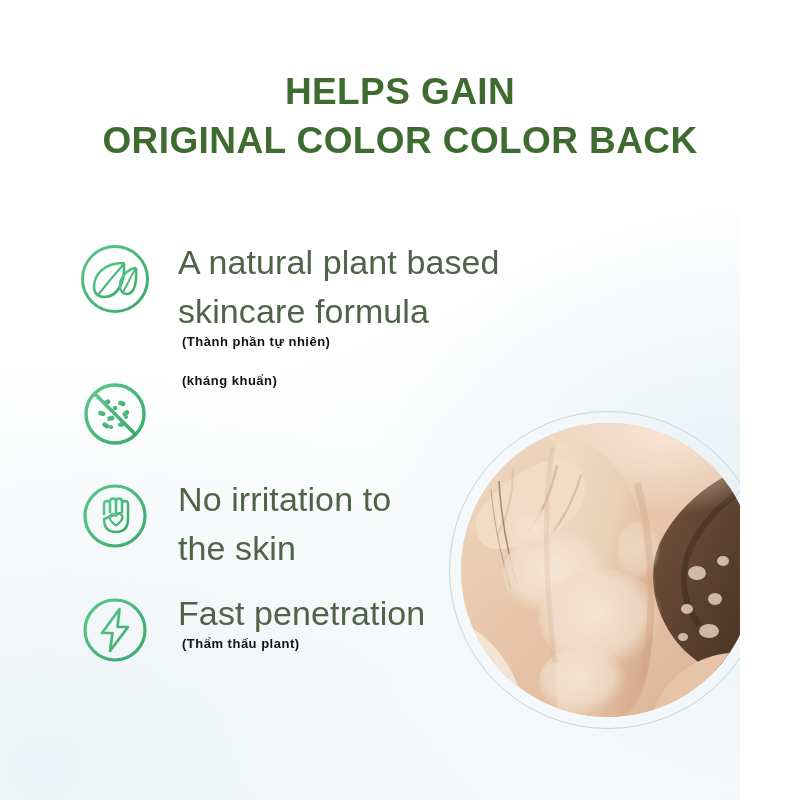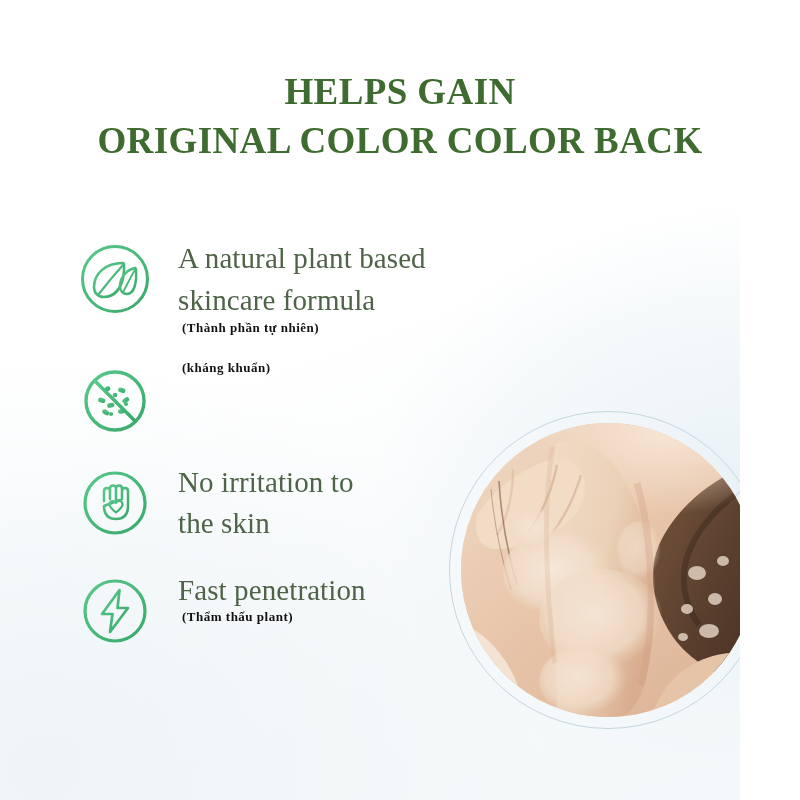--- a/index.html
+++ b/index.html
@@ -16,21 +16,20 @@
 
   #poster {
     position: relative;
     width: 740px;
     height: 800px;
     overflow: hidden;
     background:
       radial-gradient(115% 90% at 6% 96%, #eef4f7 0%, rgba(238,244,247,0) 58%),
       radial-gradient(80% 60% at 98% 62%, #eaf2f6 0%, rgba(234,242,246,0) 60%),
       linear-gradient(160deg, #ffffff 0%, #ffffff 42%, #f7fafb 72%, #f4f8fa 100%);
-    font-family: Liberation Serif, serif;
   }
 
   
   .deco {
     position: absolute;
     inset: 0;
     width: 800px;
     height: 800px;
     pointer-events: none;
   }
@@ -70,38 +69,38 @@
     position: absolute;
     left: 0;
     top: 4px;
     width: 74px;
     height: 74px;
   }
   .ficon svg { display: block; width: 74px; height: 74px; }
 
   .ftext {
     color: #4e6347;
-    font-size: 29px;
+    font-size: 34px;
     line-height: 1.44;
     letter-spacing: 0.1px;
     white-space: pre-line;
   }
   .fsub {
     color: #111111;
     font-weight: bold;
     font-size: 13px;
     letter-spacing: 0.5px;
     margin-top: -2px;
     margin-left: 4px;
   }
 
   
   .feature.f1 { margin-bottom: 26px; }
   .feature.f2 { min-height: 62px; margin-bottom: 40px; }
-  .feature.f3 { margin-bottom: 24px; }
+  .feature.f3 { margin-bottom: 16px; }
   .feature.f4 { min-height: 62px; }
 
   
   .photo-wrap {
     position: absolute;
     left: 449px;
     top: 411px;
     width: 318px;
     height: 318px;
   }

